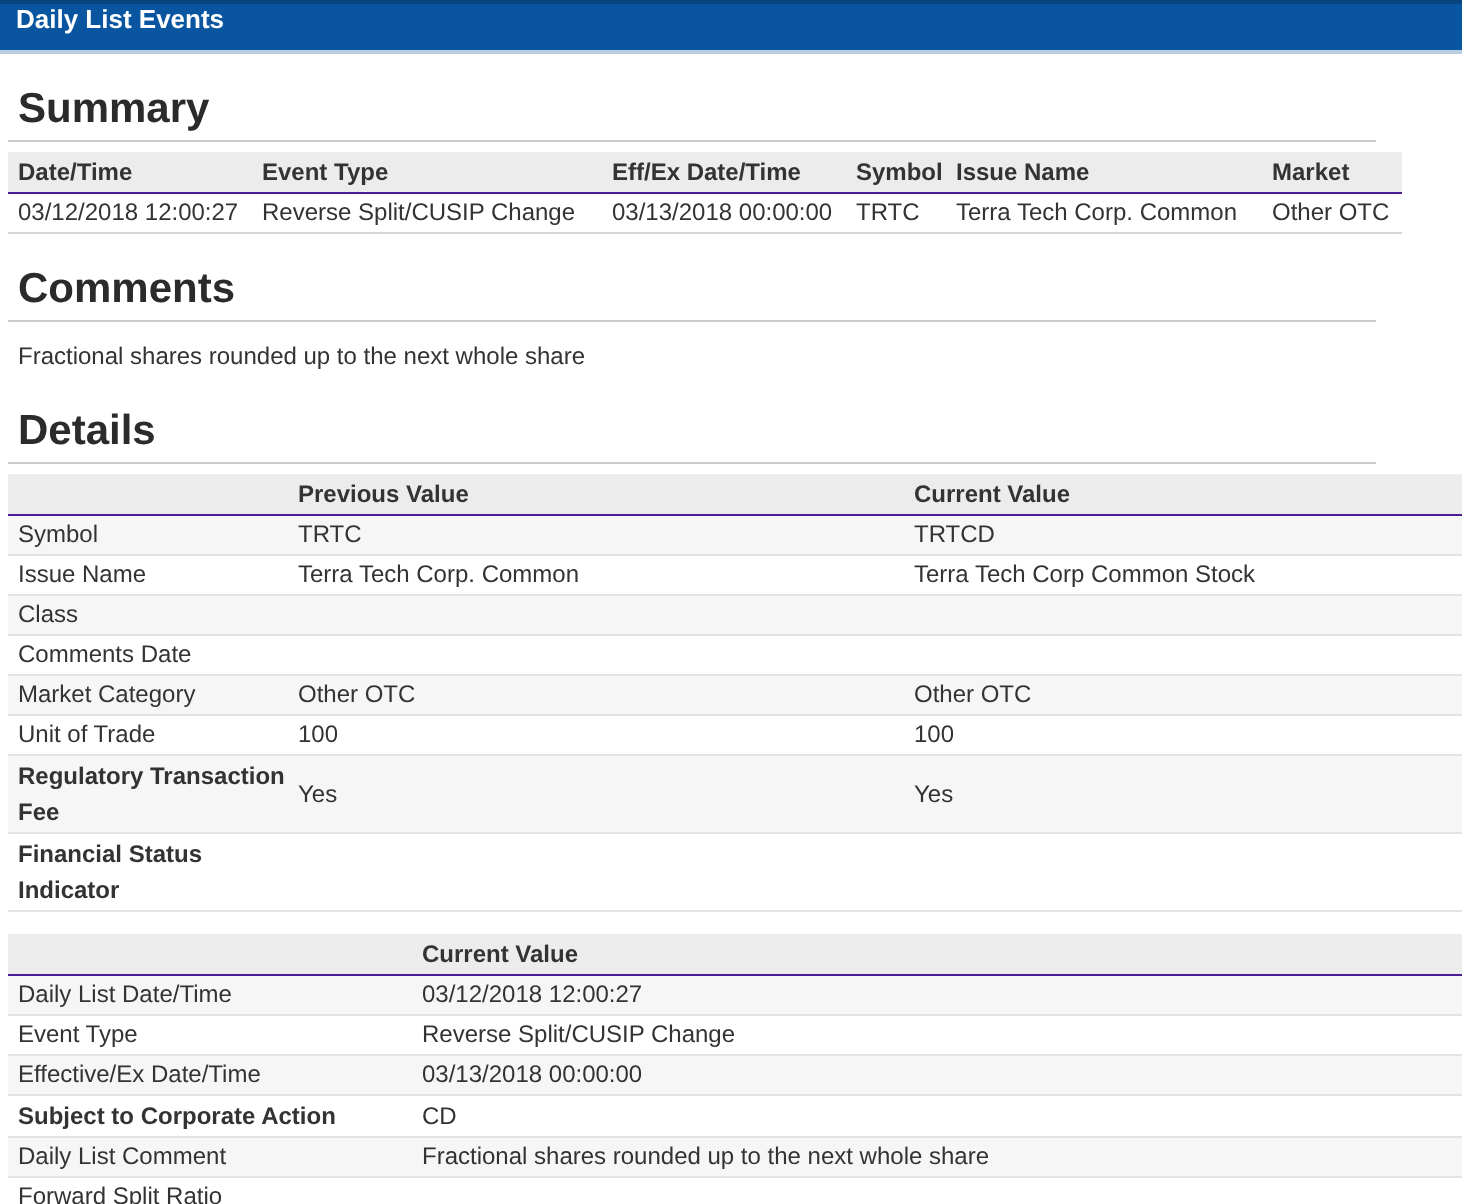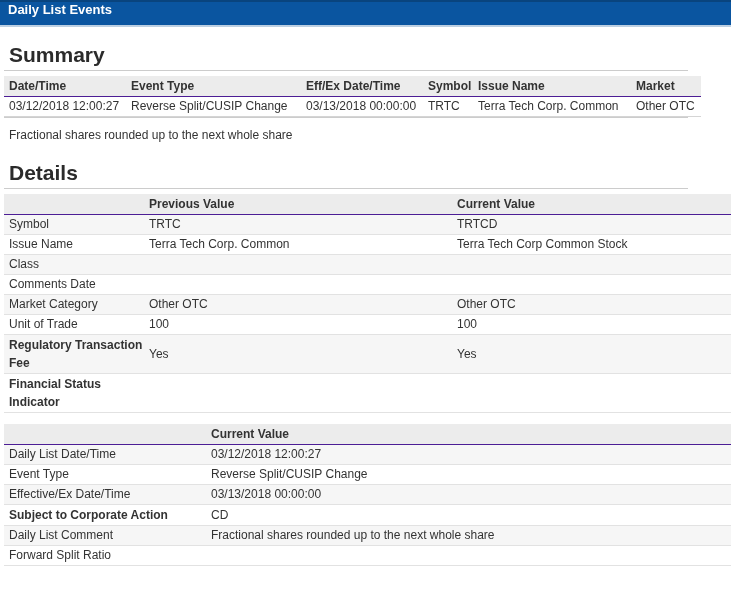--- a/index.html
+++ b/index.html
@@ -99,20 +99,21 @@
           <td>03/12/2018 12:00:27</td>
           <td>Reverse Split/CUSIP Change</td>
           <td>03/13/2018 00:00:00</td>
           <td>TRTC</td>
           <td>Terra Tech Corp. Common</td>
           <td>Other OTC</td>
         </tr>
       </tbody>
   </table>
 
+  <h2 class="section-heading">Comments</h2>
   <hr class="rule">
   <div class="comment-text">Fractional shares rounded up to the next whole share</div>
 
   <h2 class="section-heading">Details</h2>
   <hr class="rule">
 
   <table class="details-table change-table">
     <colgroup>
       <col style="width:140px">
         <col style="width:308px">

